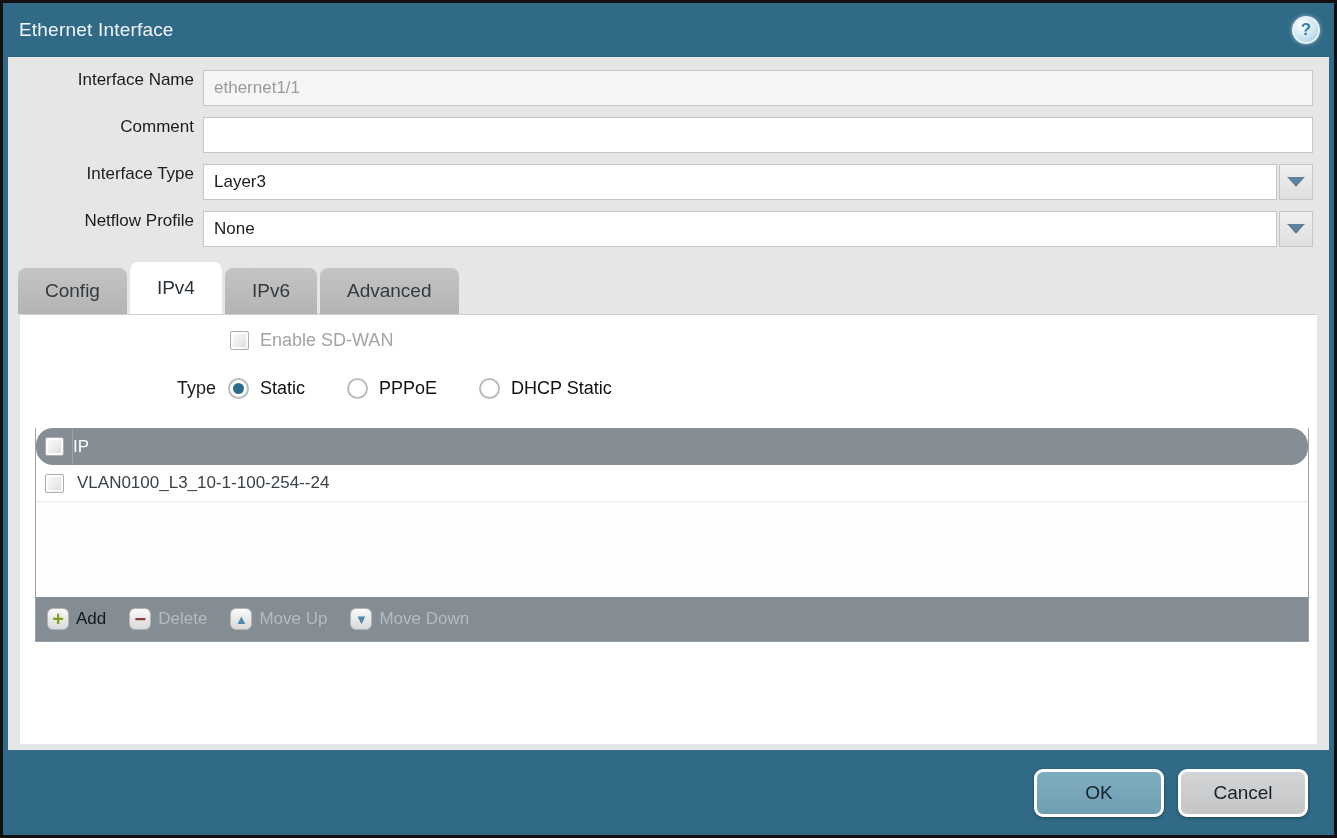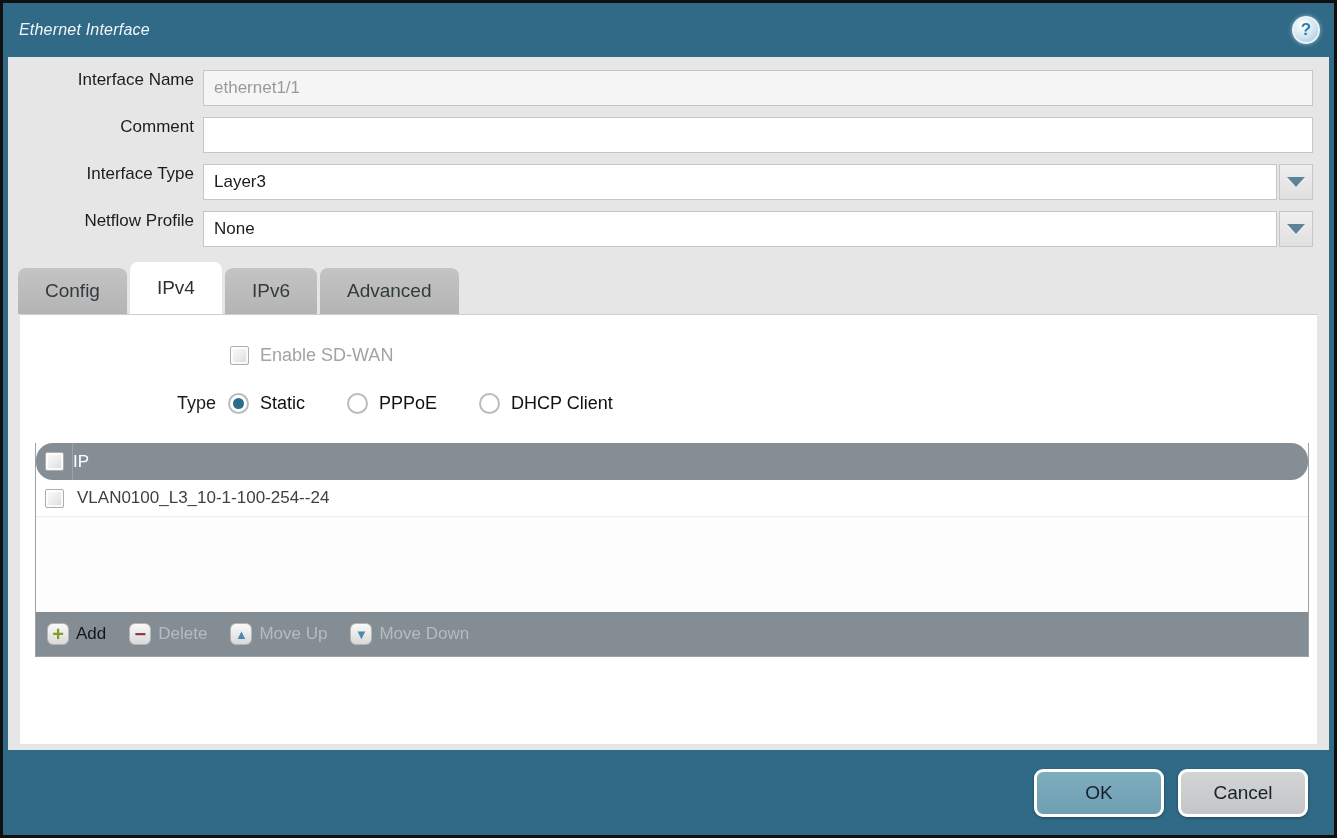--- a/index.html
+++ b/index.html
@@ -14,21 +14,21 @@
     position: relative;
   }
 
   
   .titlebar {
     height: 54px; flex: 0 0 54px;
     display: flex; align-items: center;
     padding: 0 14px 0 16px;
     color: #f2f6f8;
   }
-  .titlebar .title { font-size: 16px; letter-spacing: 0.2px; font-style: italic; }
+  .titlebar .title { font-size: 19px; letter-spacing: 0.2px; }
   .help-btn {
     margin-left: auto;
     width: 28px; height: 28px; border-radius: 50%;
     background: radial-gradient(circle at 35% 30%, #ffffff, #cfe4ef 55%, #9cc3d8);
     border: 2px solid #e8f2f8;
     color: #2b7fae; font-weight: bold; font-size: 17px;
     display: flex; align-items: center; justify-content: center;
     box-shadow: 0 0 4px rgba(255,255,255,0.5);
     cursor: pointer;
   }
@@ -99,21 +99,21 @@
     position: relative; z-index: 2;
   }
 
   
   .panel {
     flex: 1 1 auto;
     margin: 0 12px 6px 12px;
     background: #ffffff;
     border-top: 1px solid #cfcfcf;
     position: relative; z-index: 1;
-    padding-top: 27px;
+    padding-top: 12px;
   }
 
   
   .checkbox {
     width: 19px; height: 19px;
     border: 1px solid #adadad;
     border-radius: 2px;
     background: linear-gradient(135deg, #fdfdfd 0%, #ececec 55%, #d7d7d7 100%);
     box-shadow: inset 0 0 0 2px rgba(255,255,255,0.8);
     display: inline-block;
@@ -284,21 +284,21 @@
           <span class="radio-opt">
             <span class="radio selected"></span>
             <span class="lbl">Static</span>
           </span>
           <span class="radio-opt">
             <span class="radio"></span>
             <span class="lbl">PPPoE</span>
           </span>
           <span class="radio-opt">
             <span class="radio"></span>
-            <span class="lbl">DHCP Client</span>
+            <span class="lbl">DHCP Static</span>
           </span>
         </div>
       </div>
 
       <div class="ip-table">
         <div class="tbl-header">
           <span class="cb-cell">
             <span class="checkbox"></span>
           </span>
           <span class="hdr-text">IP</span>

